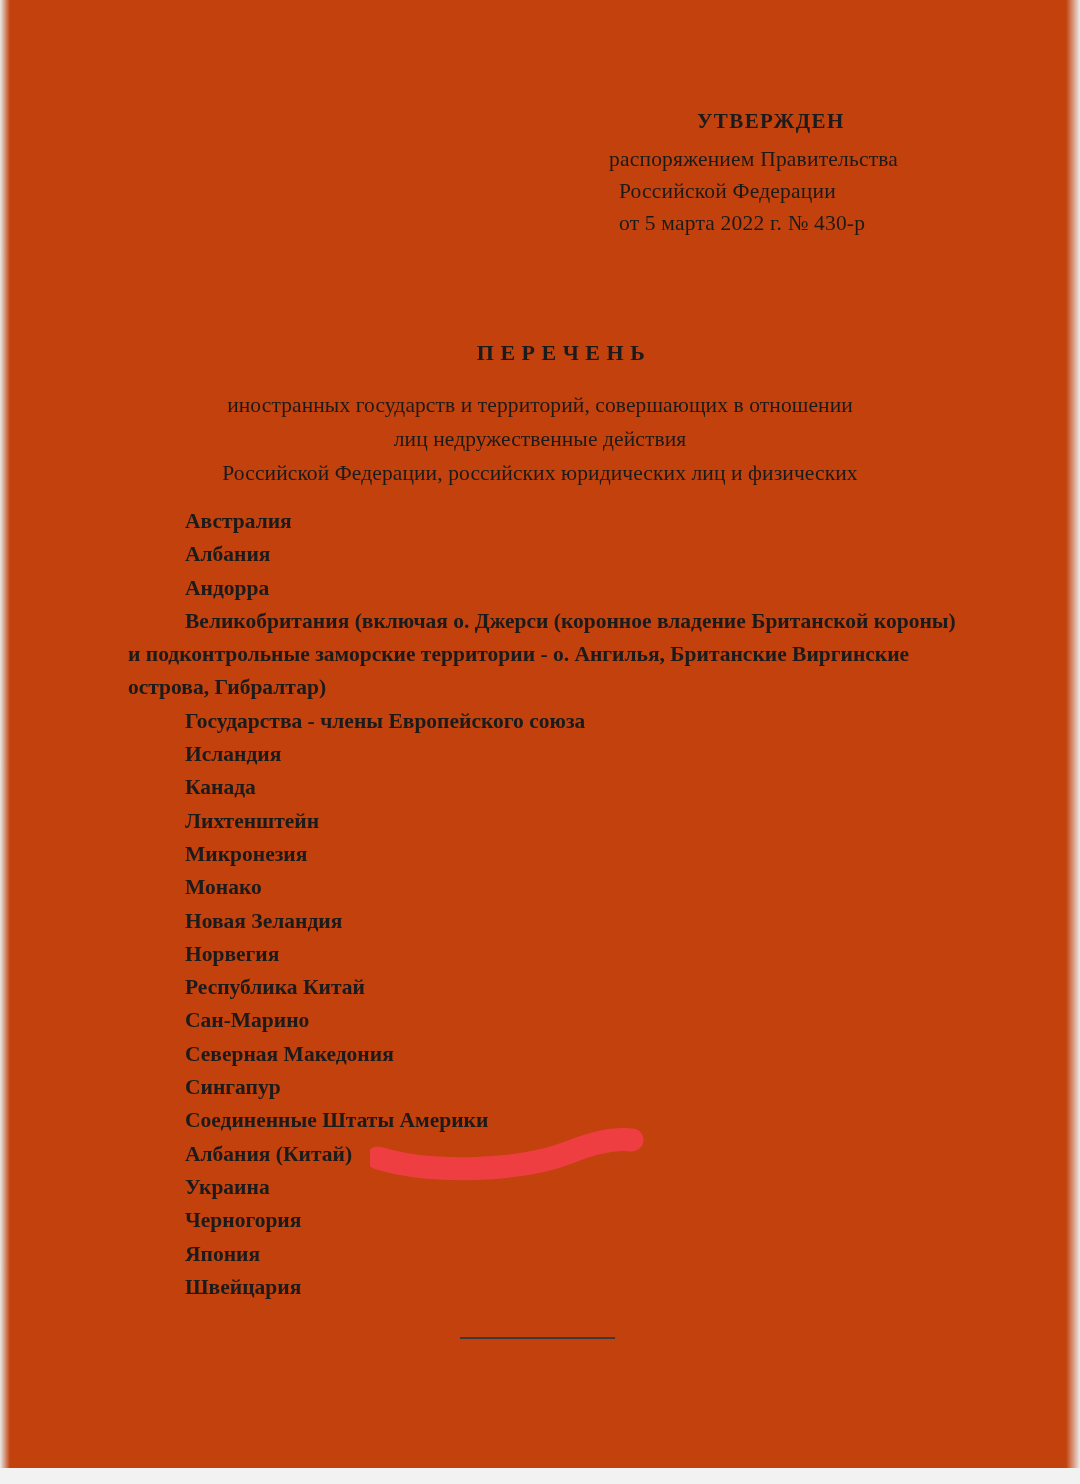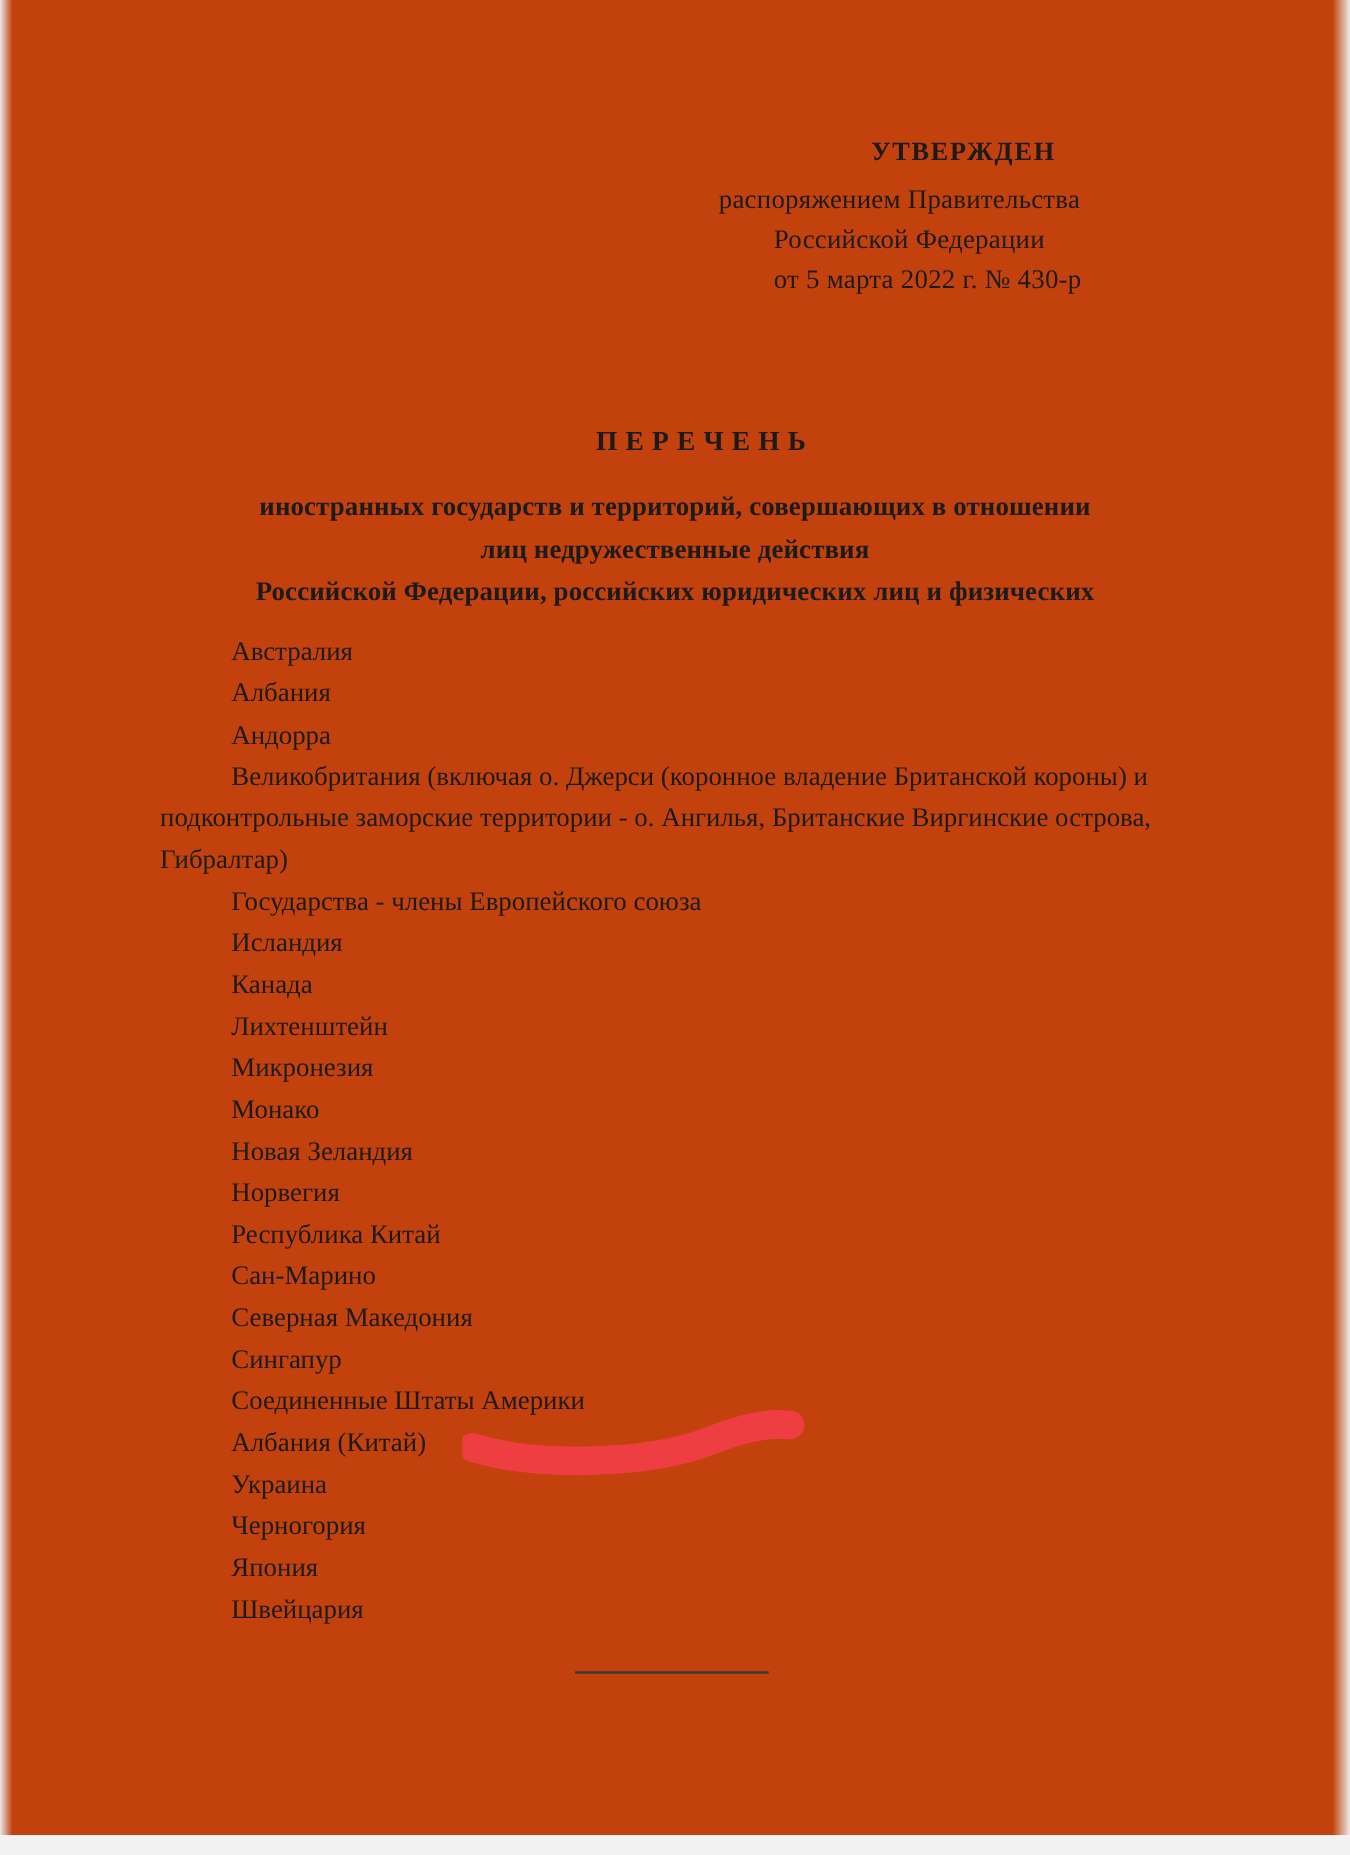--- a/index.html
+++ b/index.html
@@ -55,21 +55,21 @@
     letter-spacing: 1.4px;
     display: block;
     margin-left: 122px;
     margin-bottom: 6px;
     font-size: 21px;
   }
   .approval .line {
     display: block;
     white-space: nowrap;
   }
-  .approval .l1 { }
+  .approval .l1 { margin-left: 34px; }
   .approval .l2 { margin-left: 44px; }
   .approval .l3 { margin-left: 44px; }
 
   
   .doc-title {
     position: absolute;
     left: 0;
     top: 340px;
     width: 1080px;
     text-align: center;
@@ -77,40 +77,41 @@
     font-size: 22px;
     letter-spacing: 6.5px;
     margin-left: 24px;
   }
   .doc-subtitle {
     position: absolute;
     left: 128px;
     top: 388px;
     width: 824px;
     text-align: center;
-    font-weight: 700;
+    font-weight: 400;
     font-size: 21.5px;
     line-height: 34px;
     letter-spacing: 0.1px;
   }
   .doc-subtitle .sline { display: block; }
 
   
   .list {
     position: absolute;
     left: 128px;
     top: 505px;
     width: 840px;
     font-size: 21.5px;
     line-height: 33.3px;
   }
   .item {
     text-indent: 57px;
     text-align: left;
     white-space: normal;
+    font-weight: bold;
   }
   .item.wrap {
     text-indent: 57px;
   }
 
   
   .bottom-rule {
     position: absolute;
     left: 460px;
     top: 1337px;

